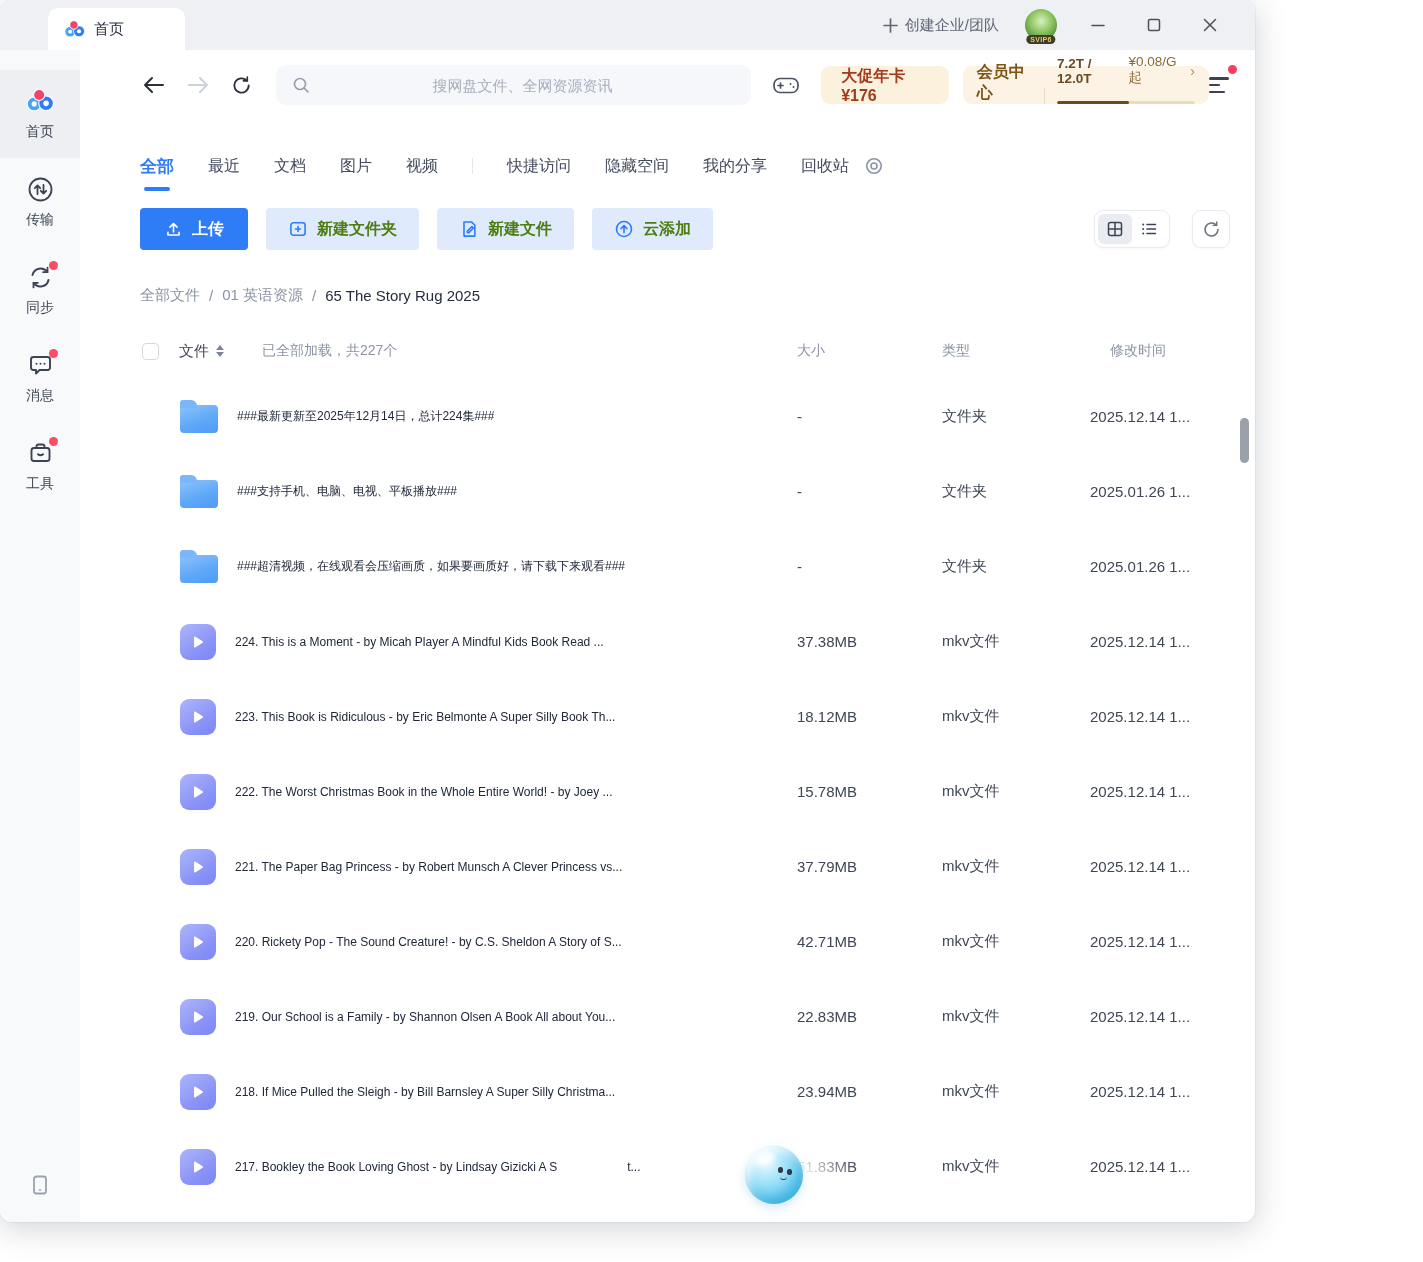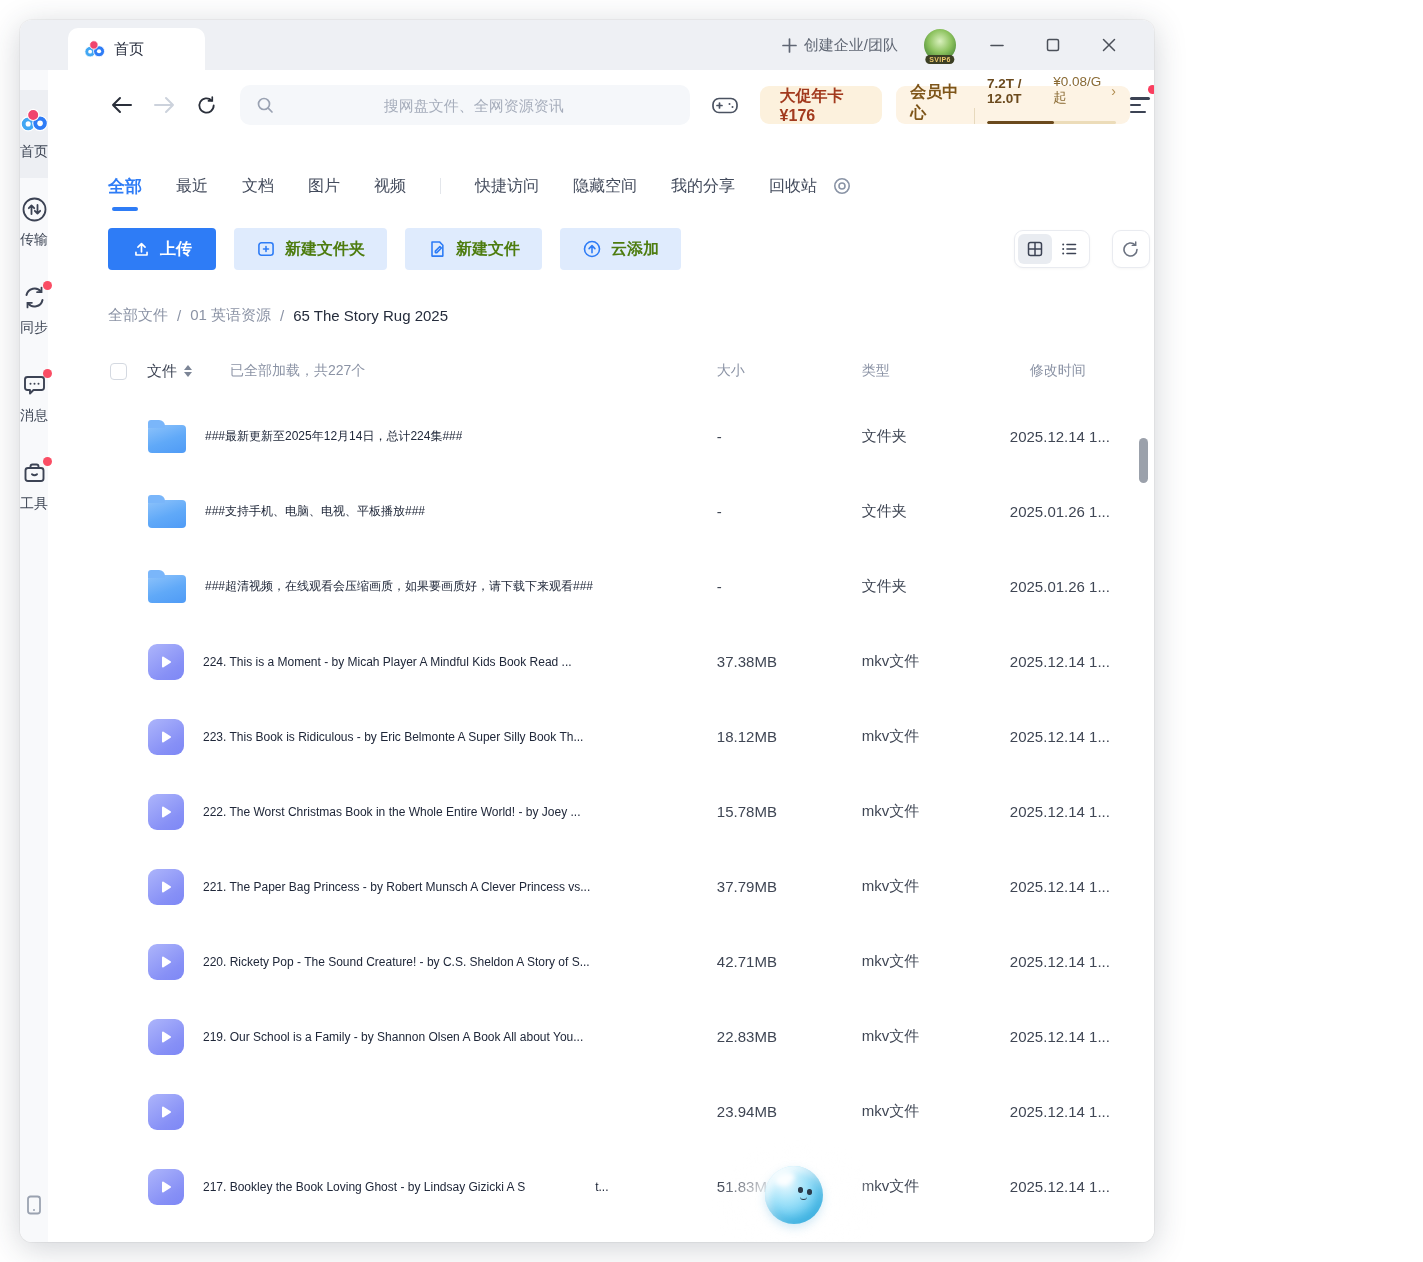--- a/index.html
+++ b/index.html
@@ -1,17 +1,17 @@
 <!DOCTYPE html>
 <html><head>
 <meta charset="utf-8">
 <style>
   * { margin:0; padding:0; box-sizing:border-box; }
   html,body { width:1423px; height:1262px; background:#fff; font-family:"Liberation Sans",sans-serif; overflow:hidden; }
-  .window { position:relative; width:1134px; height:1222px; margin:20px; border-radius:12px; background:#fff;
+  .window { position:relative; width:1255px; height:1222px; border-radius:12px; background:#fff;
             box-shadow:0 6px 32px rgba(40,50,70,.22), 0 0 0 1px rgba(0,0,0,.04); overflow:hidden; }
 
   
   .tabbar { position:relative; height:50px; background:#eef0f4; display:flex; align-items:flex-end; }
   .tab { margin-left:48px; height:42px; width:137px; background:#fff; border-radius:10px 10px 0 0;
          display:flex; align-items:center; gap:9px; padding:0 16px; }
   .tab-label { font-size:15px; color:#2a3040; }
   .titlebar-right { position:absolute; right:0; top:0; height:50px; display:flex; align-items:center; gap:26px; padding-right:30px; }
   .create-team { display:flex; align-items:center; gap:7px; color:#5f6673; font-size:15px; cursor:default; }
   .avatar { position:relative; width:32px; height:32px; border-radius:50%;
@@ -522,20 +522,21 @@
     <span class="cell col-date">2025.12.14 1...</span>
   </div>
 
   <div class="row">
     <div class="cell-name">
       <span class="ic-video">
                 <svg width="16" height="16" viewBox="0 0 16 16">
                   <path d="M5 3.5 12 8 5 12.5z" fill="#fff" stroke="#fff" stroke-width="2" stroke-linejoin="round"></path>
                 </svg>
               </span>
+      <span class="fname">218. If Mice Pulled the Sleigh - by Bill Barnsley A Super Silly Christma...</span>
     </div>
     <span class="cell col-size">23.94MB</span>
     <span class="cell col-type">mkv文件</span>
     <span class="cell col-date">2025.12.14 1...</span>
   </div>
 
   <div class="row">
     <div class="cell-name">
       <span class="ic-video">
                 <svg width="16" height="16" viewBox="0 0 16 16">

